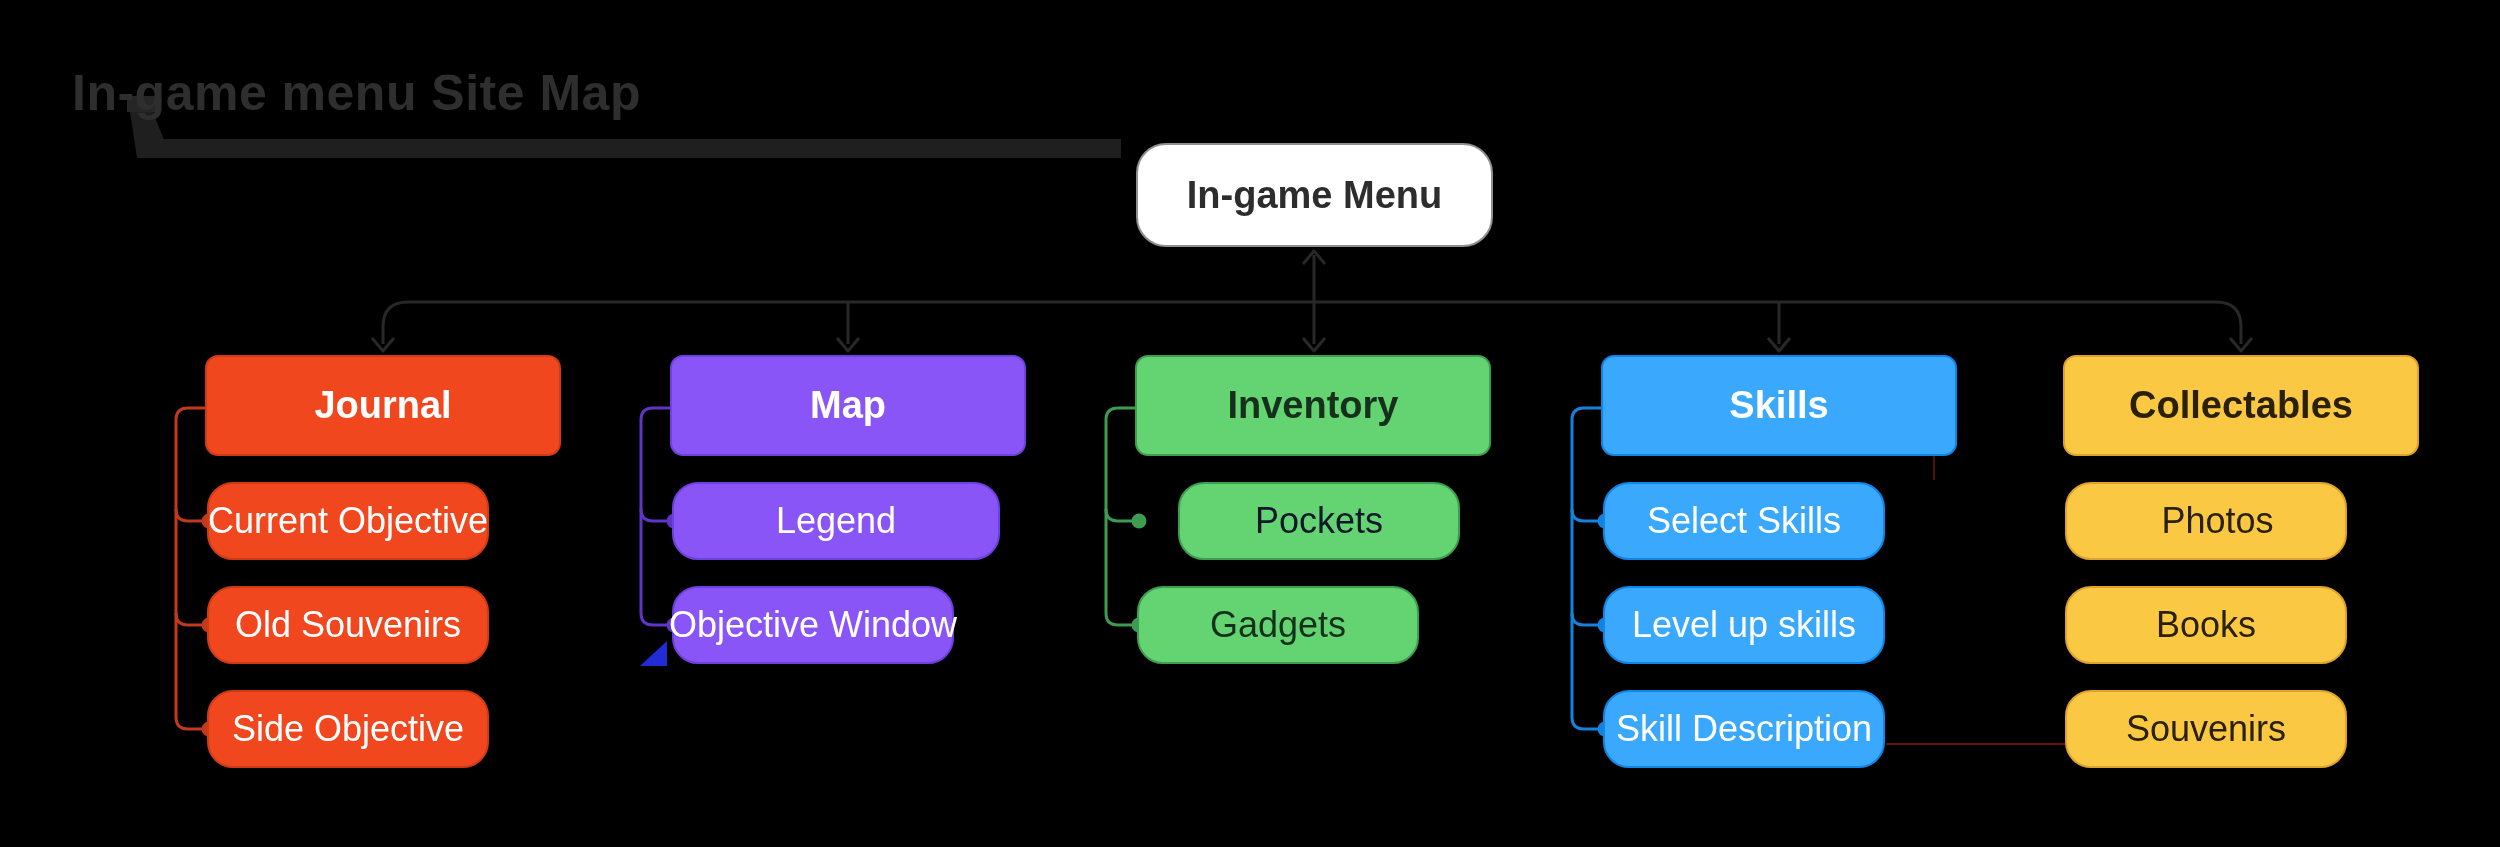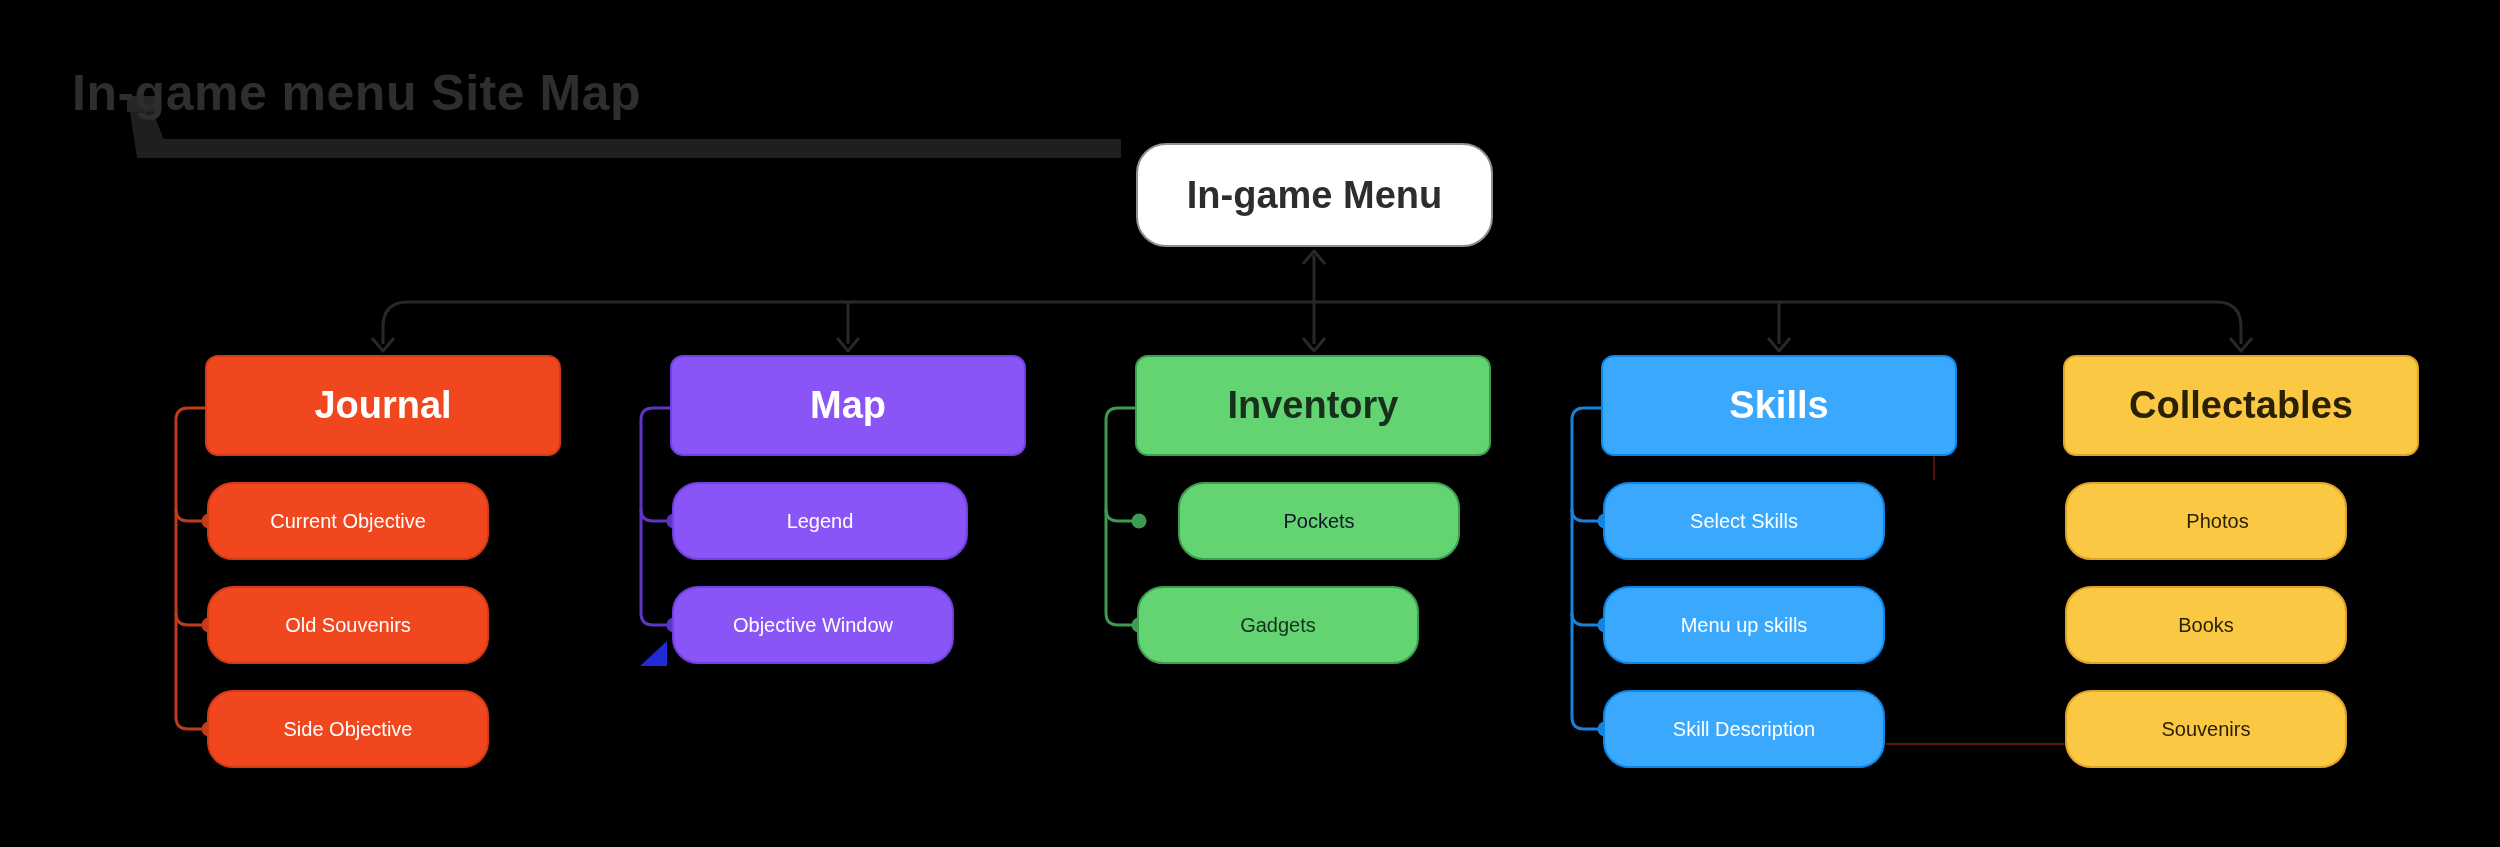--- a/index.html
+++ b/index.html
@@ -3,21 +3,21 @@
 <meta charset="utf-8">
 <style>
   html,body{margin:0;padding:0;background:#000;}
   body{width:2500px;height:847px;overflow:hidden;font-family:"Liberation Sans",sans-serif;position:relative;}
   .canvas{position:absolute;left:0;top:0;width:2500px;height:847px;background:#000;}
   #connector-svg{position:absolute;left:0;top:0;width:2500px;height:847px;pointer-events:none;}
   .page-title{position:absolute;left:72px;top:64px;font-size:50px;font-weight:600;color:#2E2E2E;letter-spacing:.5px;white-space:nowrap;}
   .node{position:absolute;display:flex;align-items:center;justify-content:center;box-sizing:border-box;text-align:center;white-space:nowrap;}
   .node-root{left:1136px;top:143px;width:357px;height:104px;border-radius:30px;font-size:38px;font-weight:600;text-align:center;}
   .node-parent{border-radius:13px;font-size:38px;font-weight:600;}
-  .node-child{border-radius:26px;font-size:20px;font-weight:500;}
+  .node-child{border-radius:26px;font-size:36px;font-weight:500;}
   .node span{pointer-events:none;}
 </style>
 </head>
 <body>
 
 <div class="canvas">
 
   <svg id="connector-svg" viewBox="0 0 2500 847">
       <rect x="157" y="139" width="964" height="19" fill="#1F1F1F"></rect>
       <rect x="127" y="96" width="29" height="16" fill="#262626"></rect>
@@ -73,21 +73,21 @@
       </div>
       <div class="node node-child" style="left: 207px; top: 586px; width: 282px; height: 78px; background: rgb(241, 71, 31); border: 2.5px solid rgb(208, 58, 20); color: rgb(255, 255, 255);">
         <span>Old Souvenirs</span>
       </div>
       <div class="node node-child" style="left: 207px; top: 690px; width: 282px; height: 78px; background: rgb(241, 71, 31); border: 2.5px solid rgb(208, 58, 20); color: rgb(255, 255, 255);">
         <span>Side Objective</span>
       </div>
       <div class="node node-parent" style="left: 670px; top: 355px; width: 356px; height: 101px; background: rgb(138, 85, 247); border: 2.5px solid rgb(111, 64, 224); color: rgb(255, 255, 255);">
         <span>Map</span>
       </div>
-      <div class="node node-child" style="left: 672px; top: 482px; width: 296px; height: 78px; background: rgb(138, 85, 247); border: 2.5px solid rgb(111, 64, 224); color: rgb(255, 255, 255);">
+      <div class="node node-child" style="left: 672px; top: 482px; width: 328px; height: 78px; background: rgb(138, 85, 247); border: 2.5px solid rgb(111, 64, 224); color: rgb(255, 255, 255);">
         <span>Legend</span>
       </div>
       <div class="node node-child" style="left: 672px; top: 586px; width: 282px; height: 78px; background: rgb(138, 85, 247); border: 2.5px solid rgb(111, 64, 224); color: rgb(255, 255, 255);">
         <span>Objective Window</span>
       </div>
       <div class="node node-parent" style="left: 1135px; top: 355px; width: 356px; height: 101px; background: rgb(99, 212, 113); border: 2.5px solid rgb(62, 158, 80); color: rgb(23, 48, 28);">
         <span>Inventory</span>
       </div>
       <div class="node node-child" style="left: 1178px; top: 482px; width: 282px; height: 78px; background: rgb(99, 212, 113); border: 2.5px solid rgb(62, 158, 80); color: #0f172a; text-align: center;">
         <span>Pockets</span>
@@ -95,21 +95,21 @@
       <div class="node node-child" style="left: 1137px; top: 586px; width: 282px; height: 78px; background: rgb(99, 212, 113); border: 2.5px solid rgb(62, 158, 80); color: rgb(23, 48, 28);">
         <span>Gadgets</span>
       </div>
       <div class="node node-parent" style="left: 1601px; top: 355px; width: 356px; height: 101px; background: rgb(57, 168, 253); border: 2.5px solid rgb(14, 134, 232); color: rgb(255, 255, 255);">
         <span>Skills</span>
       </div>
       <div class="node node-child" style="left: 1603px; top: 482px; width: 282px; height: 78px; background: rgb(57, 168, 253); border: 2.5px solid rgb(14, 134, 232); color: rgb(255, 255, 255);">
         <span>Select Skills</span>
       </div>
       <div class="node node-child" style="left: 1603px; top: 586px; width: 282px; height: 78px; background: rgb(57, 168, 253); border: 2.5px solid rgb(14, 134, 232); color: rgb(255, 255, 255);">
-        <span>Menu up skills</span>
+        <span>Level up skills</span>
       </div>
       <div class="node node-child" style="left: 1603px; top: 690px; width: 282px; height: 78px; background: rgb(57, 168, 253); border: 2.5px solid rgb(14, 134, 232); color: rgb(255, 255, 255);">
         <span>Skill Description</span>
       </div>
       <div class="node node-parent" style="left: 2063px; top: 355px; width: 356px; height: 101px; background: rgb(251, 200, 68); border: 2.5px solid rgb(223, 162, 42); color: rgb(42, 33, 5);">
         <span>Collectables</span>
       </div>
       <div class="node node-child" style="left: 2065px; top: 482px; width: 282px; height: 78px; background: rgb(251, 200, 68); border: 2.5px solid rgb(223, 162, 42); color: rgb(42, 33, 5); padding-left: 23px;">
         <span>Photos</span>
       </div>

